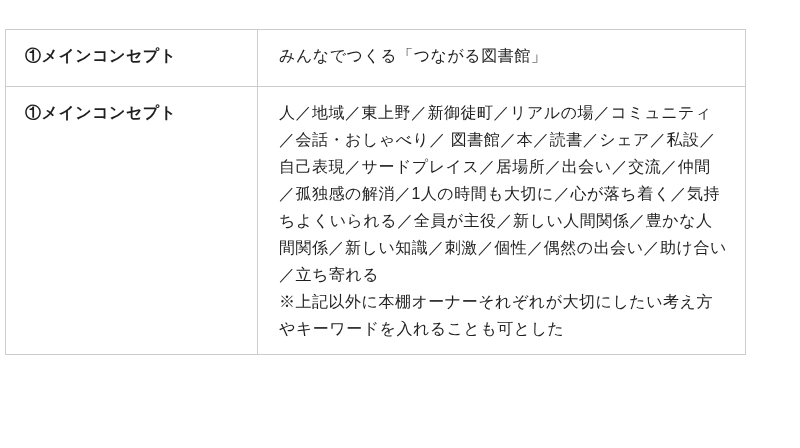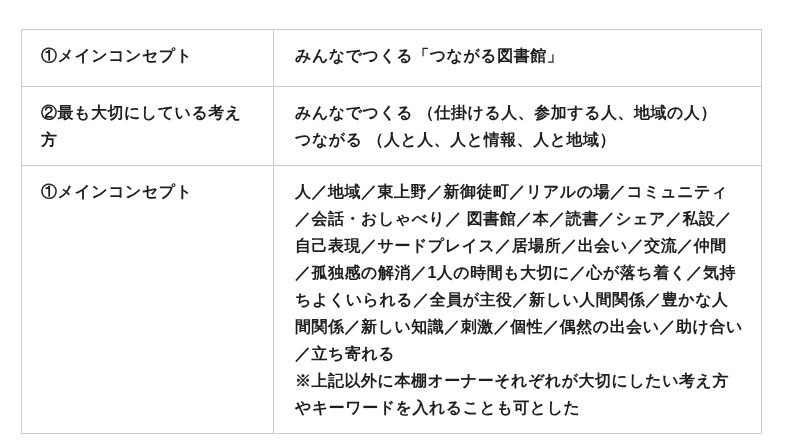--- a/index.html
+++ b/index.html
@@ -12,42 +12,41 @@
     font-family: "Liberation Sans", sans-serif;
   }
   .page {
     width: 800px;
     height: 448px;
     position: relative;
   }
   table.concept-table {
     border-collapse: collapse;
     table-layout: fixed;
-    margin: 29px 0 0 21px;
+    margin: 29px 0 0 5px;
     width: 740px;
   }
   col.c1 { width: 252px; }
   col.c2 { width: 488px; }
   td {
     border: 1px solid #cccccc;
     vertical-align: top;
     box-sizing: border-box;
     padding: 12px 18px 12px 19px;
     font-size: 16px;
     line-height: 27px;
     color: #1f1f1f;
     letter-spacing: 0.5px;
   }
   td.label-cell {
     font-weight: bold;
     padding-left: 19px;
   }
   td.content-cell {
     padding-left: 21px;
-    font-weight: bold;
   }
   tr.r1 { height: 57px; }
   tr.r2 { height: 78px; }
   tr.r3 { height: 253px; }
   .line { margin: 0; }
 </style>
 </head>
 <body>
 
 <div class="page">
@@ -56,27 +55,20 @@
       <col class="c1">
       <col class="c2">
     </colgroup>
     <tbody>
       <tr class="r1">
         <td class="label-cell">①メインコンセプト</td>
         <td class="content-cell">
           <div class="line">みんなでつくる「つながる図書館」</div>
         </td>
       </tr>
-      <tr class="r2">
-        <td class="label-cell">②最も大切にしている考え方</td>
-        <td class="content-cell">
-          <div class="line">みんなでつくる （仕掛ける人、参加する人、地域の人）</div>
-          <div class="line">つながる （人と人、人と情報、人と地域）</div>
-        </td>
-      </tr>
       <tr class="r3">
         <td class="label-cell">①メインコンセプト</td>
         <td class="content-cell">
           <div class="line">人／地域／東上野／新御徒町／リアルの場／コミュニティ／会話・おしゃべり／ 図書館／本／読書／シェア／私設／自己表現／サードプレイス／居場所／出会い／交流／仲間／孤独感の解消／1人の時間も大切に／心が落ち着く／気持ちよくいられる／全員が主役／新しい人間関係／豊かな人間関係／新しい知識／刺激／個性／偶然の出会い／助け合い／立ち寄れる</div>
           <div class="line">※上記以外に本棚オーナーそれぞれが大切にしたい考え方やキーワードを入れることも可とした</div>
         </td>
       </tr>
     </tbody>
   </table>
 </div>

